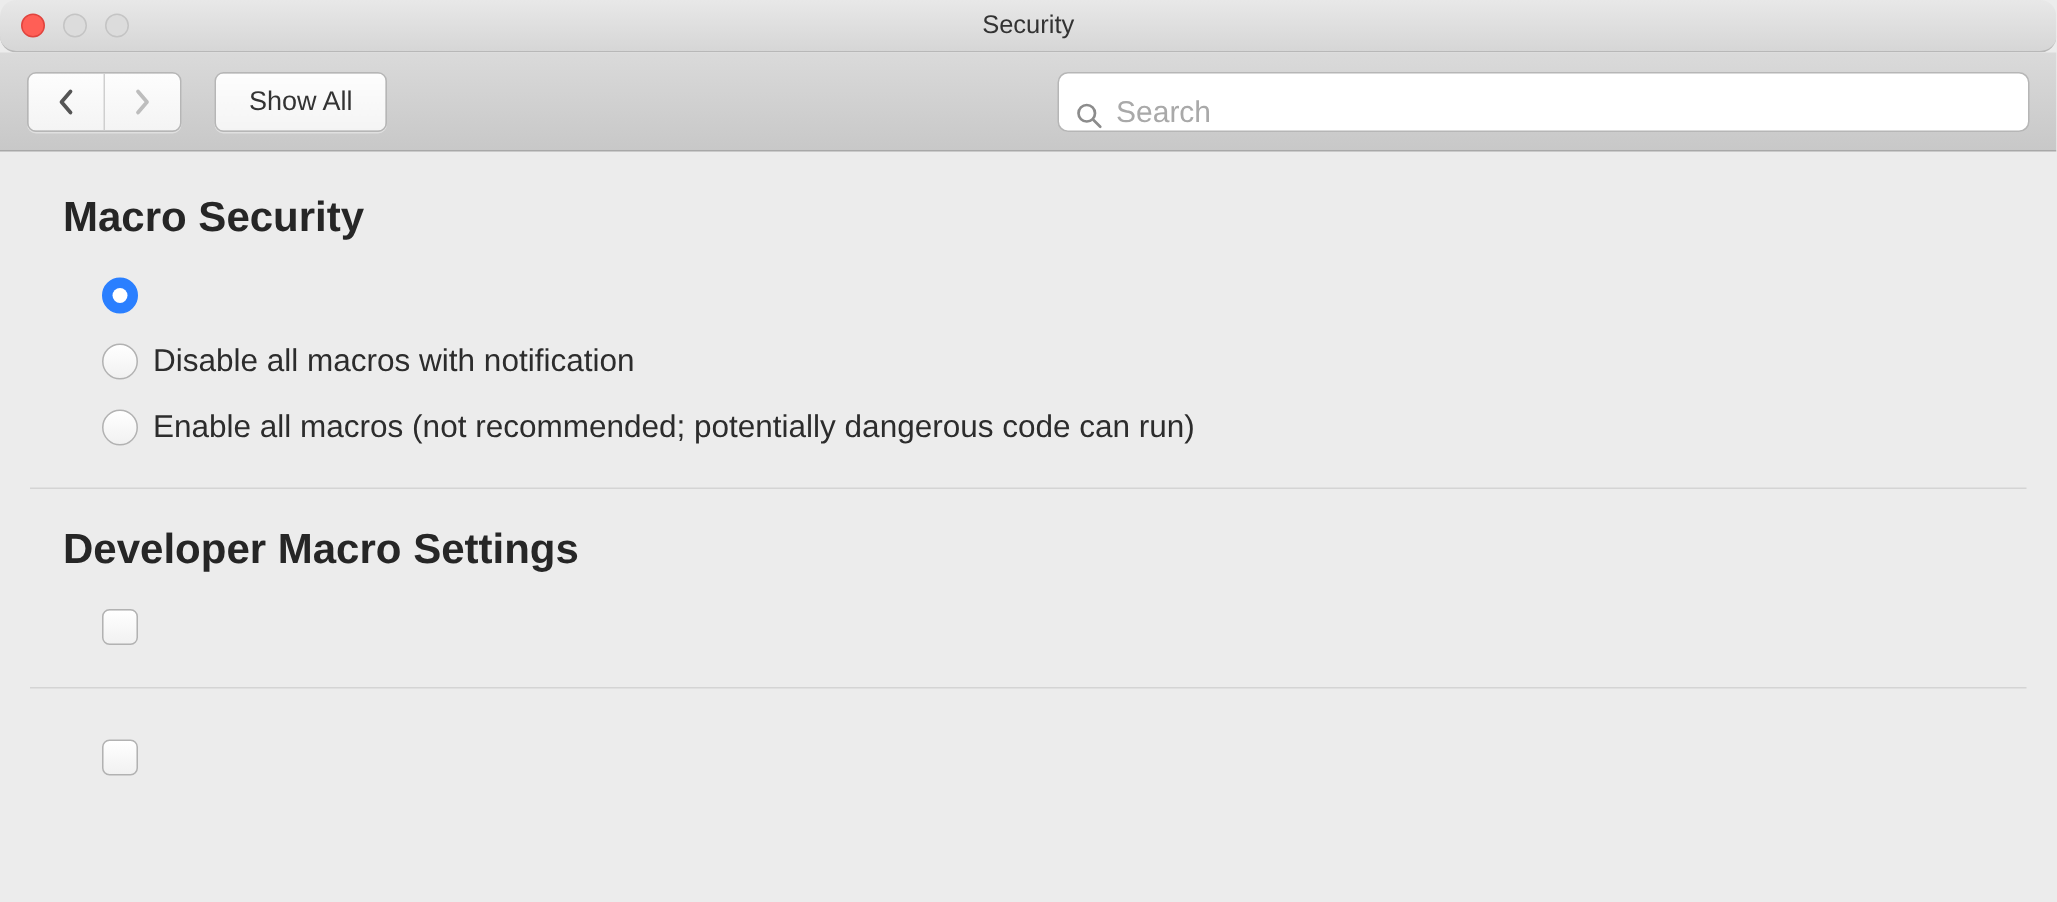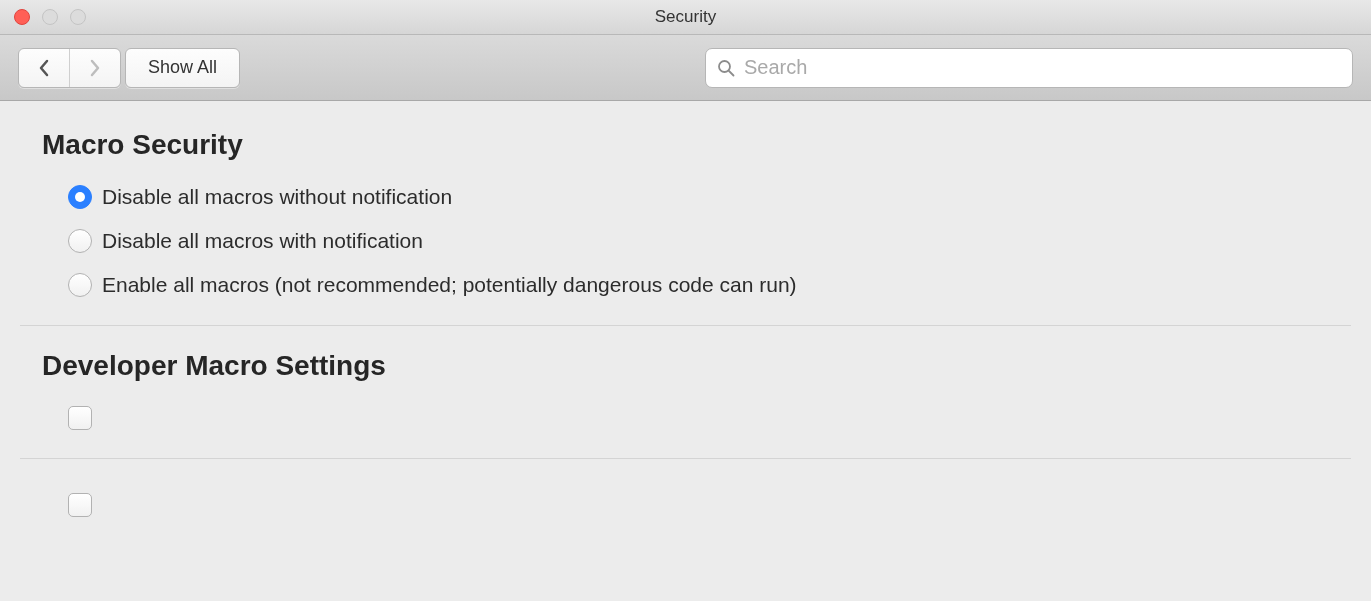--- a/index.html
+++ b/index.html
@@ -15,20 +15,21 @@
       overflow: hidden;
     }
     .titlebar {
       height: 35px;
       background: linear-gradient(to bottom, #e8e8e8, #d6d6d6);
       border-bottom: 1px solid #b8b8b8;
       position: relative;
       display: flex;
       align-items: center;
       justify-content: center;
+      border-radius: 11px;
     }
     .traffic-lights {
       position: absolute;
       left: 14px;
       top: 50%;
       transform: translateY(-50%);
       display: flex;
       gap: 12px;
     }
     .traffic-light {
@@ -49,21 +50,21 @@
       color: #333;
       font-weight: 400;
     }
     .toolbar {
       height: 66px;
       background: linear-gradient(to bottom, #dadada, #c8c8c8);
       border-bottom: 1px solid #a8a8a8;
       display: flex;
       align-items: center;
       padding: 0 18px;
-      gap: 4px;
+      gap: 22px;
     }
     .nav-buttons {
       display: flex;
       height: 40px;
       border-radius: 6px;
       overflow: hidden;
       background: linear-gradient(to bottom, #fdfdfd, #f4f4f4);
       border: 1px solid #b6b6b6;
       box-shadow: 0 1px 0 rgba(255,255,255,0.4);
     }
@@ -100,21 +101,21 @@
     .toolbar-spacer {
       flex: 1;
     }
     .search-box {
       width: 648px;
       height: 40px;
       background: #fff;
       border: 1px solid #b6b6b6;
       border-radius: 7px;
       display: flex;
-      align-items: center;
+      align-items: flex-end;
       padding: 0 10px;
       gap: 8px;
     }
     .search-box svg {
       width: 20px;
       height: 20px;
       flex: none;
     }
     .search-input {
       border: none;
@@ -229,21 +230,20 @@
   </div>
 </div>
 
 <div class="content">
 
   <div class="section">
     <div class="section-title">Macro Security</div>
     <div class="option-list">
       <div class="option-row">
         <div class="radio checked"></div>
-        <span class="option-label">Disable all macros without notification</span>
       </div>
       <div class="option-row">
         <div class="radio"></div>
         <span class="option-label">Disable all macros with notification</span>
       </div>
       <div class="option-row">
         <div class="radio"></div>
         <span class="option-label">Enable all macros (not recommended; potentially dangerous code can run)</span>
       </div>
     </div>

